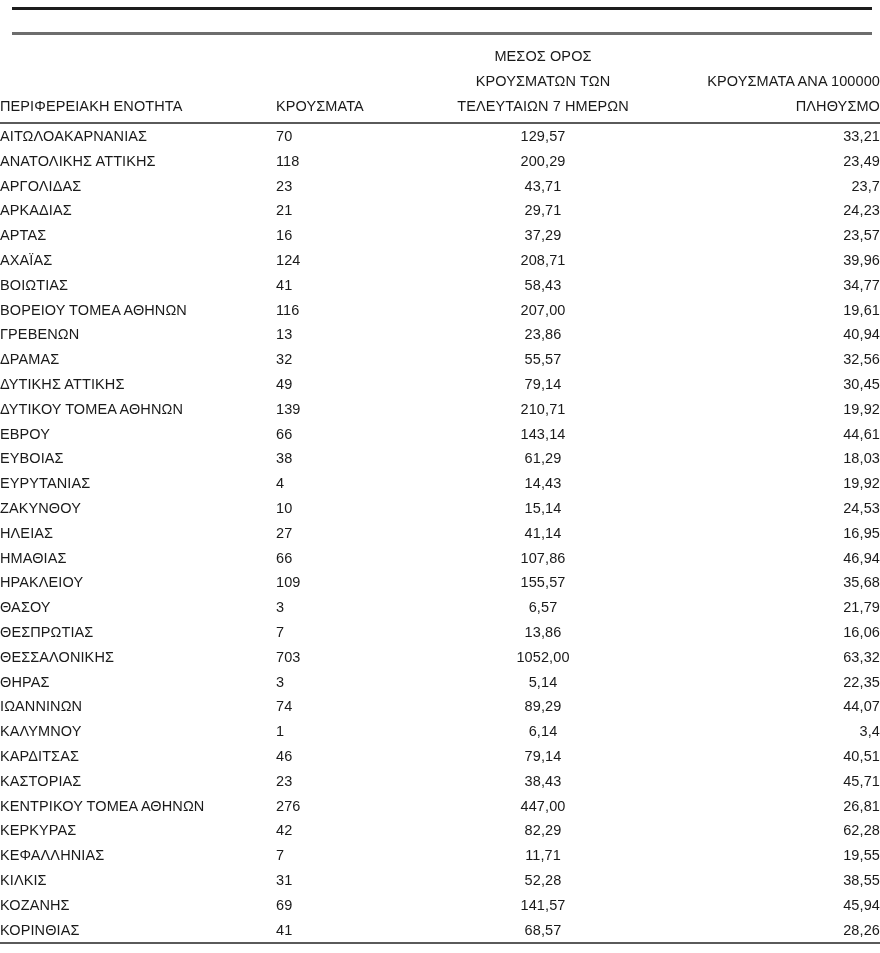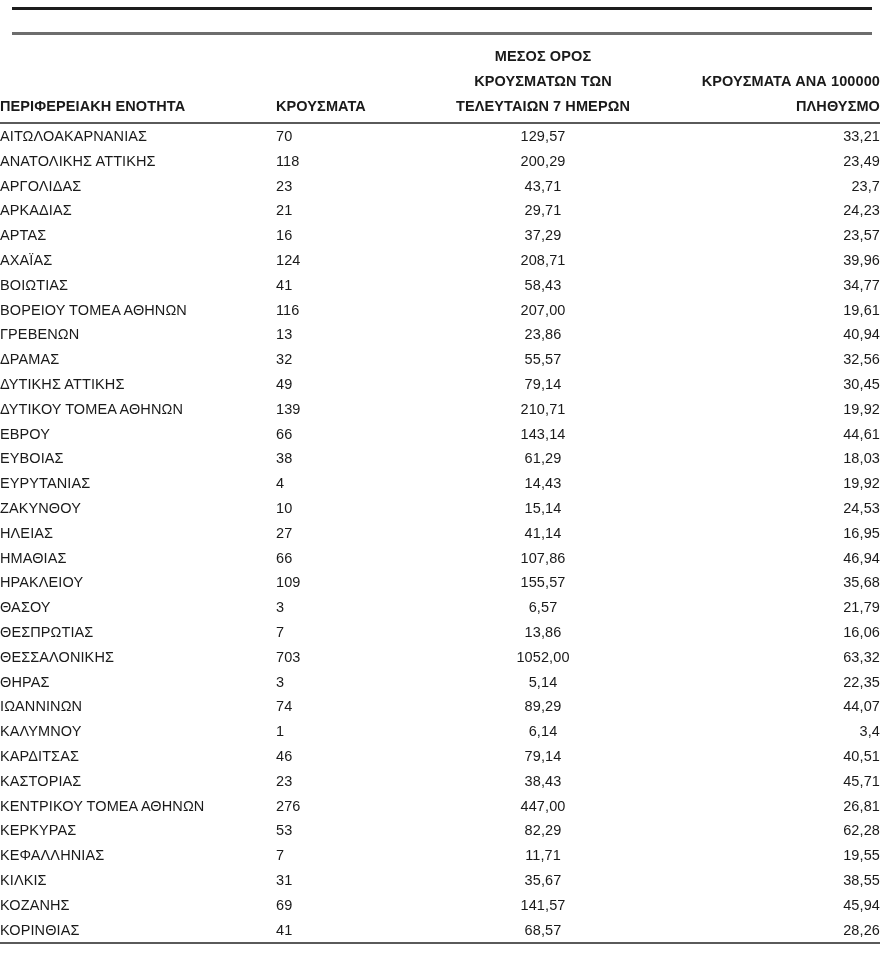--- a/index.html
+++ b/index.html
@@ -53,21 +53,21 @@
     border-collapse: collapse;
     table-layout: fixed;
   }
 
   table.data-table col.c1 { width: 276px; }
   table.data-table col.c2 { width: 152px; }
   table.data-table col.c3 { width: 230px; }
   table.data-table col.c4 { width: 222px; }
 
   thead th {
-    font-weight: bold;
+    font-weight: normal;
     font-size: 14.5px;
     line-height: 25px;
     vertical-align: bottom;
     padding: 0 0 3px 0;
     text-align: center;
     letter-spacing: 0.1px;
     border-bottom: 2.5px solid #5a5a5a;
   }
   thead th .hdr-line { display: block; white-space: nowrap; }
 
@@ -288,34 +288,34 @@
             <td class="col-per">45,71</td>
           </tr>
           <tr>
             <td class="col-name">ΚΕΝΤΡΙΚΟΥ ΤΟΜΕΑ ΑΘΗΝΩΝ</td>
             <td class="col-cases">276</td>
             <td class="col-avg">447,00</td>
             <td class="col-per">26,81</td>
           </tr>
           <tr>
             <td class="col-name">ΚΕΡΚΥΡΑΣ</td>
-            <td class="col-cases">53</td>
+            <td class="col-cases">42</td>
             <td class="col-avg">82,29</td>
             <td class="col-per">62,28</td>
           </tr>
           <tr>
             <td class="col-name">ΚΕΦΑΛΛΗΝΙΑΣ</td>
             <td class="col-cases">7</td>
             <td class="col-avg">11,71</td>
             <td class="col-per">19,55</td>
           </tr>
           <tr>
             <td class="col-name">ΚΙΛΚΙΣ</td>
             <td class="col-cases">31</td>
-            <td class="col-avg">35,67</td>
+            <td class="col-avg">52,28</td>
             <td class="col-per">38,55</td>
           </tr>
           <tr>
             <td class="col-name">ΚΟΖΑΝΗΣ</td>
             <td class="col-cases">69</td>
             <td class="col-avg">141,57</td>
             <td class="col-per">45,94</td>
           </tr>
           <tr>
             <td class="col-name">ΚΟΡΙΝΘΙΑΣ</td>

